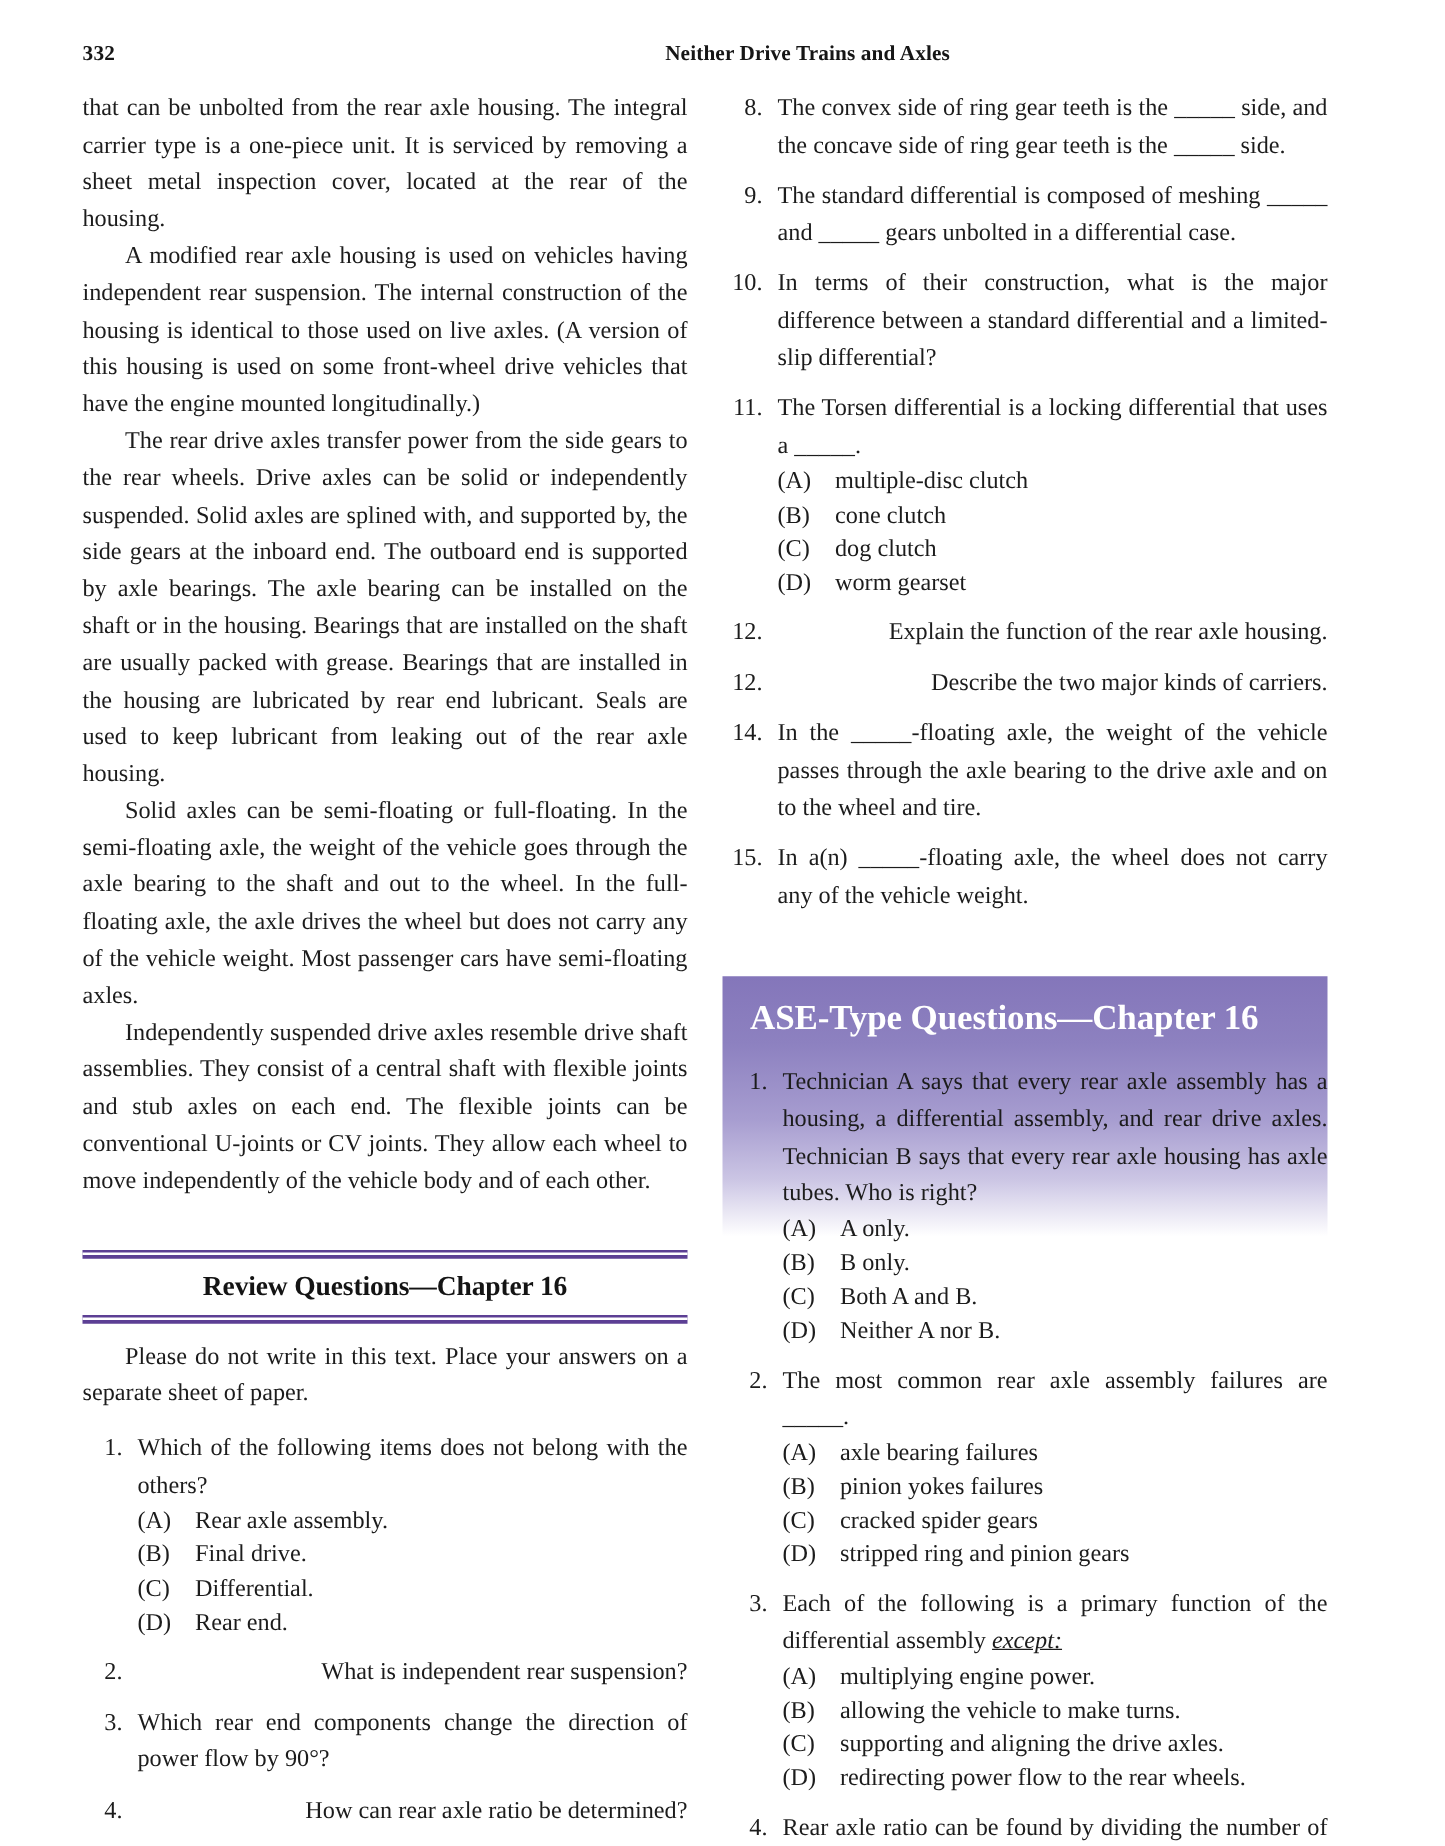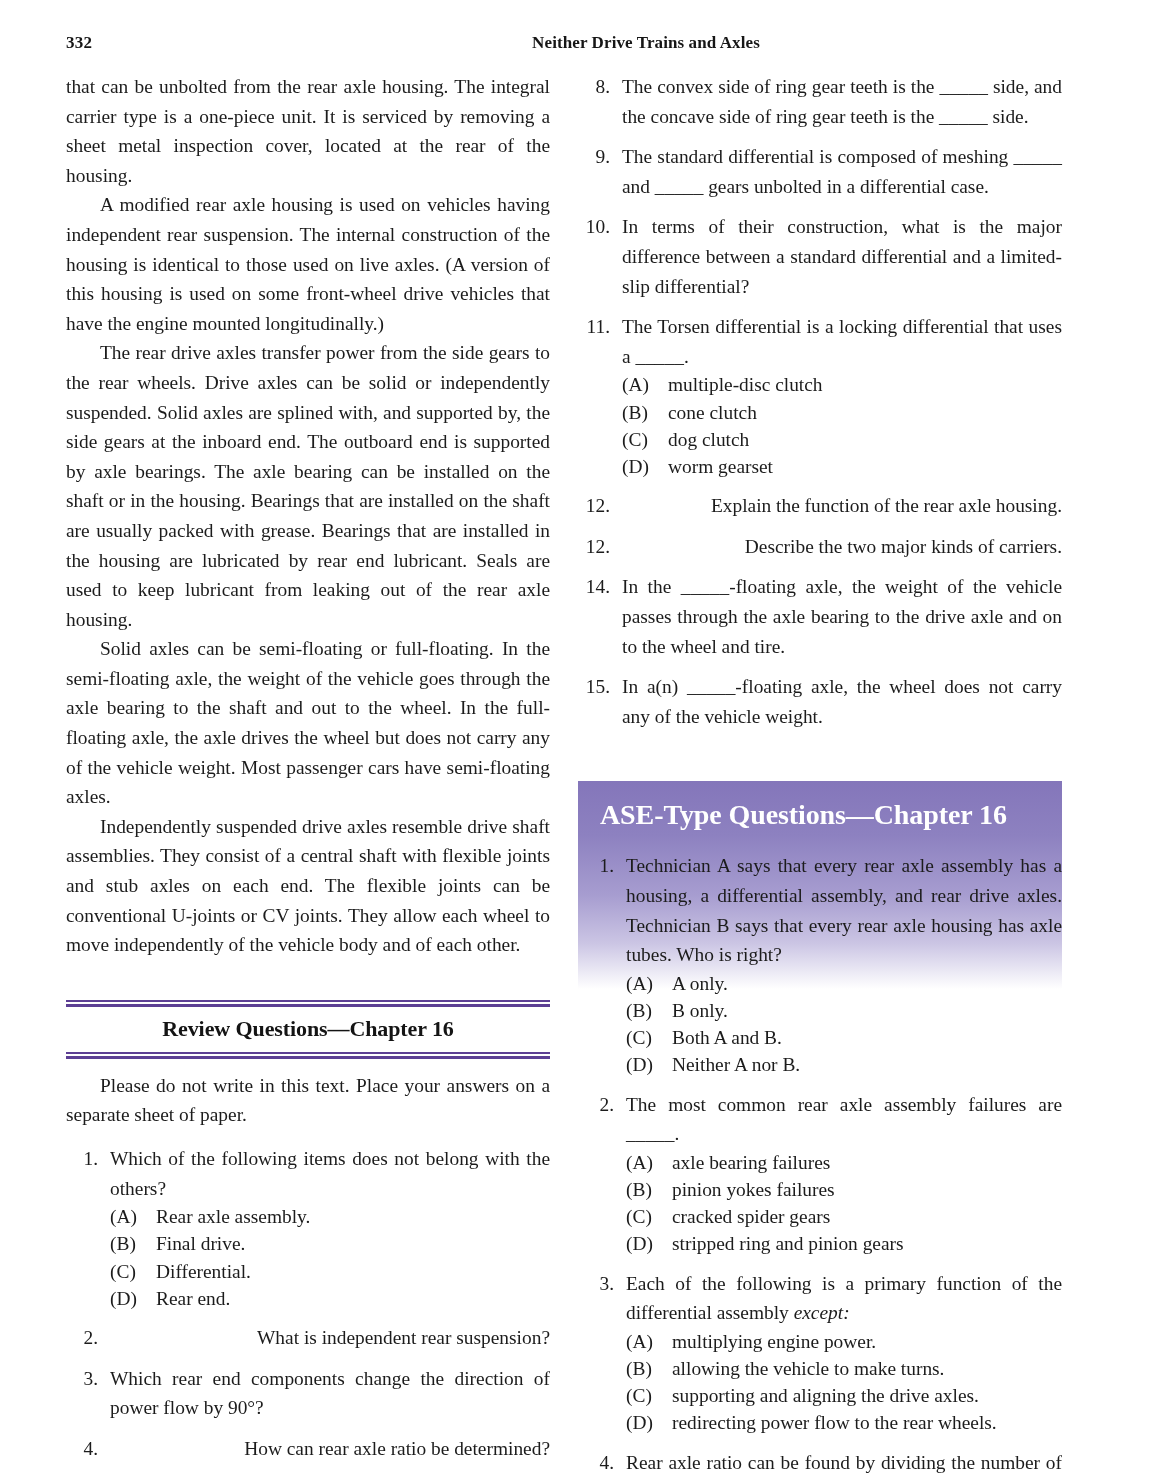--- a/index.html
+++ b/index.html
@@ -160,21 +160,21 @@
   ul.choices > li > .lab {
     position: absolute;
     left: 0;
     top: 0;
     width: 40px;
     text-align: left;
     font-family: "Liberation Serif", serif;
     font-size: 19.4px;
     line-height: 27.2px;
   }
-  .ital  { font-style: italic; }
+  .ital  { font-style: italic; text-decoration: underline; }
 
   
   .ase-panel {
     position: relative;
     margin-top: 50px;
     padding: 0;
   }
   .ase-shade {
     position: absolute;
     left: 0;

